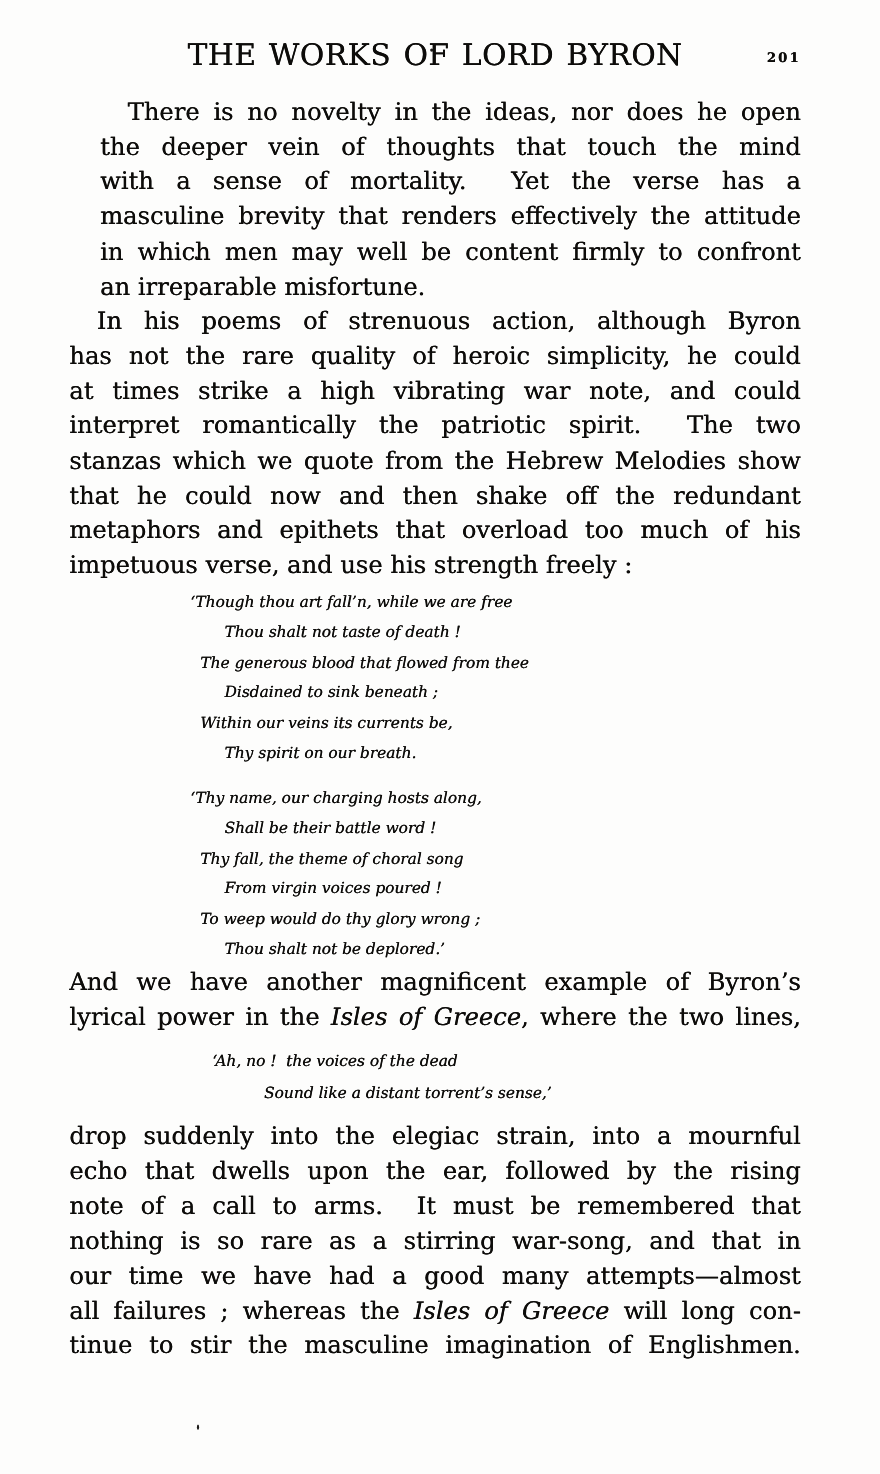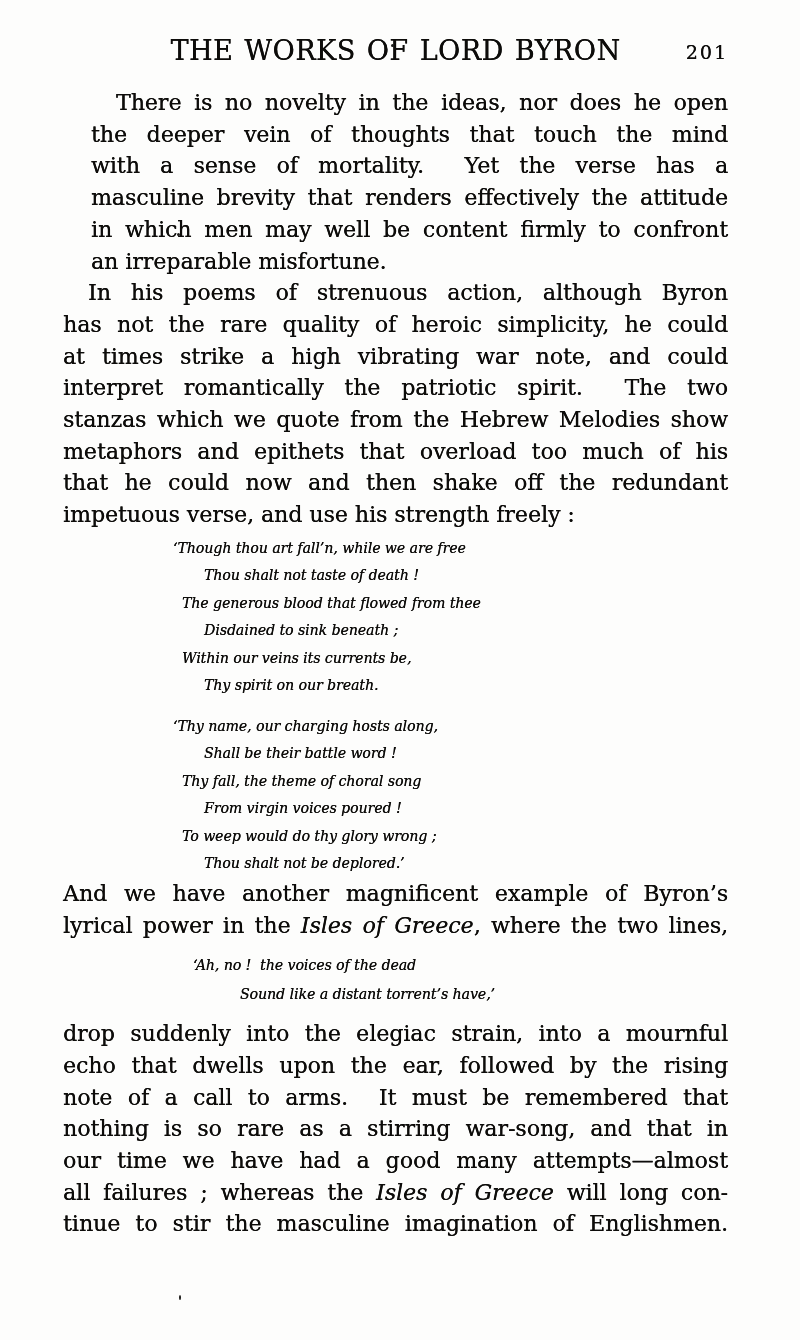--- a/index.html
+++ b/index.html
@@ -24,23 +24,24 @@
     text-align:center;
     font-size:27px;
     line-height:30px;
     word-spacing:2px;
     letter-spacing:0.5px;
     white-space:nowrap;
   }
   .page-number {
     position:absolute;
     right:0; top:5px;
-    font-size:19px;
+    font-size:12px;
     line-height:22px;
     letter-spacing:2px;
+    font-weight:bold;
   }
   
   .para { font-size:22px; line-height:31.7px; }
   .para .line { text-align:justify; text-align-last:justify; }
   .para .line:last-child { text-align-last:left; }
   .para.jlast .line:last-child { text-align-last:justify; }
   .para.indent .line:first-child { text-indent:25px; }
   
   .verse { font-size:14px; line-height:27.5px;font-style:italic; }
   .stanza { margin-left:110px; }
@@ -81,22 +82,22 @@
         <div class="line">in which men may well be content firmly to confront</div>
         <div class="line">an irreparable misfortune.</div>
       </div>
 
     <div id="para2" class="para indent">
         <div class="line">In his poems of strenuous action, although Byron</div>
         <div class="line">has not the rare quality of heroic simplicity, he could</div>
         <div class="line">at times strike a high vibrating war note, and could</div>
         <div class="line">interpret romantically the patriotic spirit.&nbsp; The two</div>
         <div class="line">stanzas which we quote from the Hebrew Melodies show</div>
+        <div class="line">that he could now and then shake off the redundant</div>
         <div class="line">metaphors and epithets that overload too much of his</div>
-        <div class="line">that he could now and then shake off the redundant</div>
         <div class="line">impetuous verse, and use his strength freely&nbsp;:</div>
       </div>
 
     <div id="stanza1" class="verse stanza">
         <div class="line">‘Though thou art fall’n, while we are free</div>
         <div class="line">Thou shalt not taste of death&nbsp;!</div>
         <div class="line">The generous blood that flowed from thee</div>
         <div class="line">Disdained to sink beneath&nbsp;;</div>
         <div class="line">Within our veins its currents be,</div>
         <div class="line">Thy spirit on our breath.</div>
@@ -111,21 +112,21 @@
         <div class="line">Thou shalt not be deplored.’</div>
       </div>
 
     <div id="para3" class="para flush jlast">
         <div class="line">And we have another magnificent example of Byron’s</div>
         <div class="line">lyrical power in the <i>Isles of Greece</i>, where the two lines,</div>
       </div>
 
     <div id="couplet" class="verse couplet">
         <div class="line">‘Ah, no&nbsp;!&nbsp; the voices of the dead</div>
-        <div class="line">Sound like a distant torrent’s have,’</div>
+        <div class="line">Sound like a distant torrent’s sense,’</div>
       </div>
 
     <div id="para4" class="para flush jlast">
         <div class="line">drop suddenly into the elegiac strain, into a mournful</div>
         <div class="line">echo that dwells upon the ear, followed by the rising</div>
         <div class="line">note of a call to arms.&nbsp; It must be remembered that</div>
         <div class="line">nothing is so rare as a stirring war-song, and that in</div>
         <div class="line">our time we have had a good many attempts—almost</div>
         <div class="line">all failures&nbsp;; whereas the <i>Isles of Greece</i> will long con-</div>
         <div class="line">tinue to stir the masculine imagination of Englishmen.</div>

